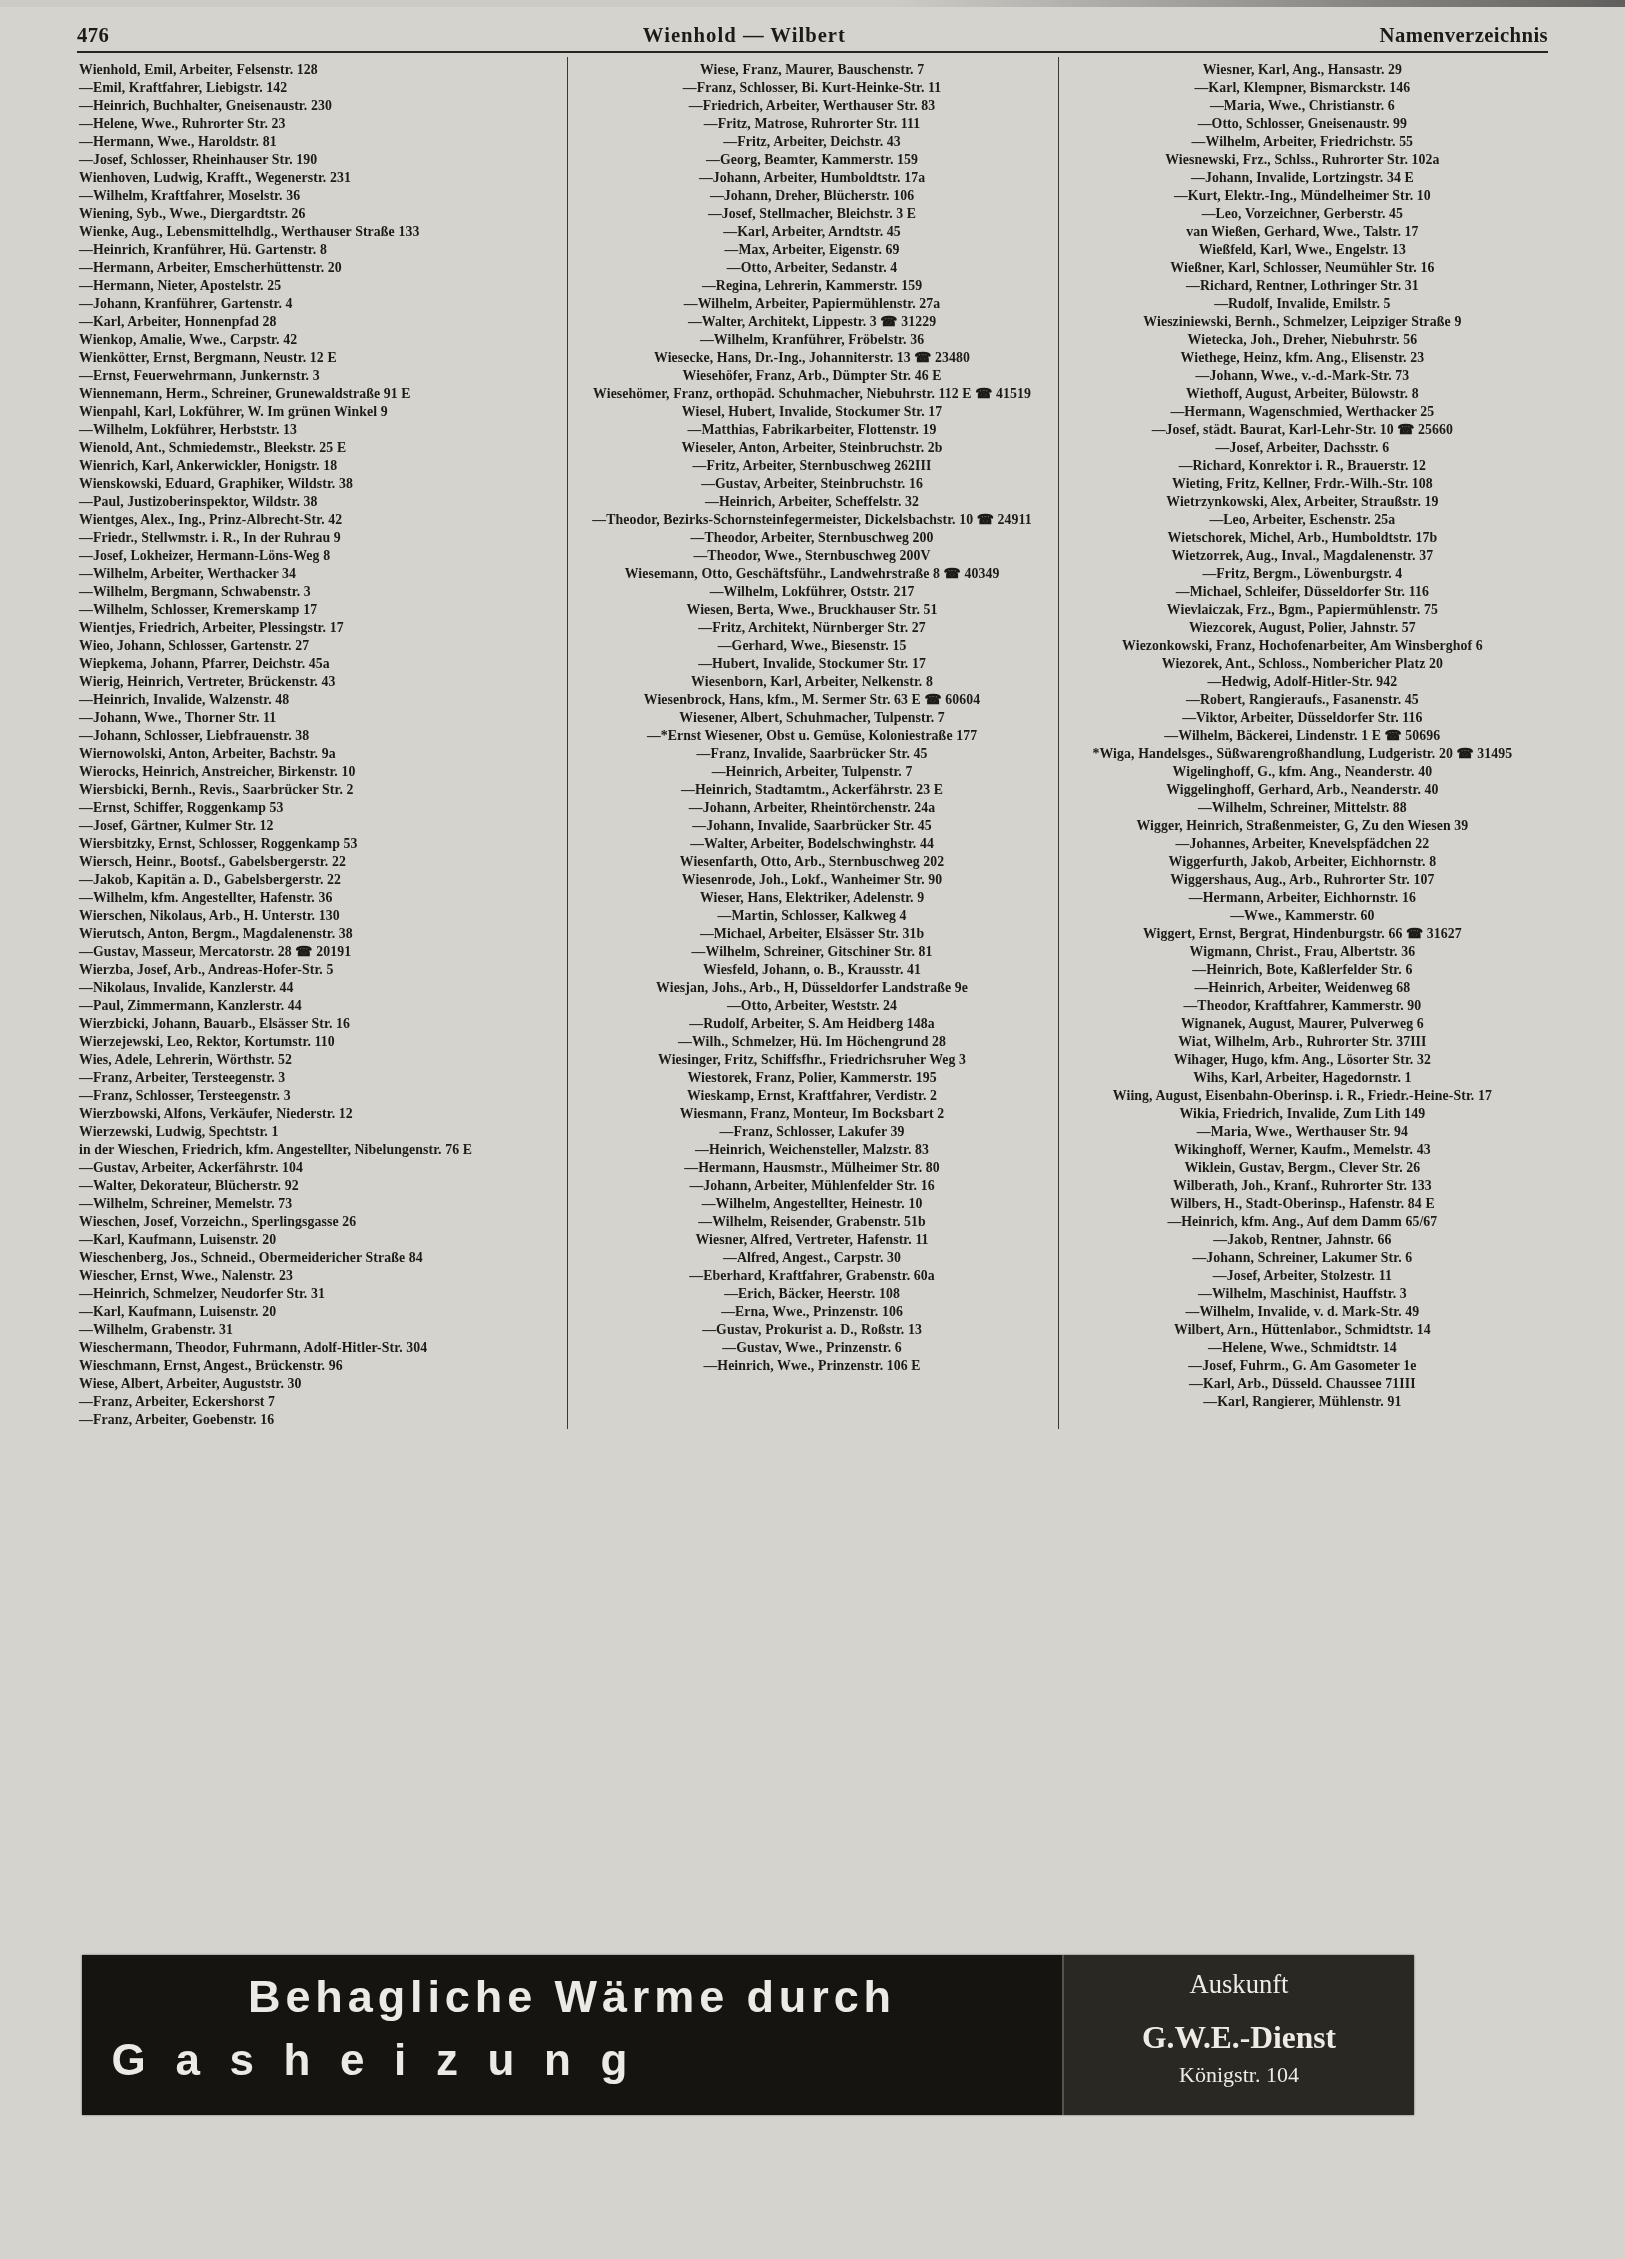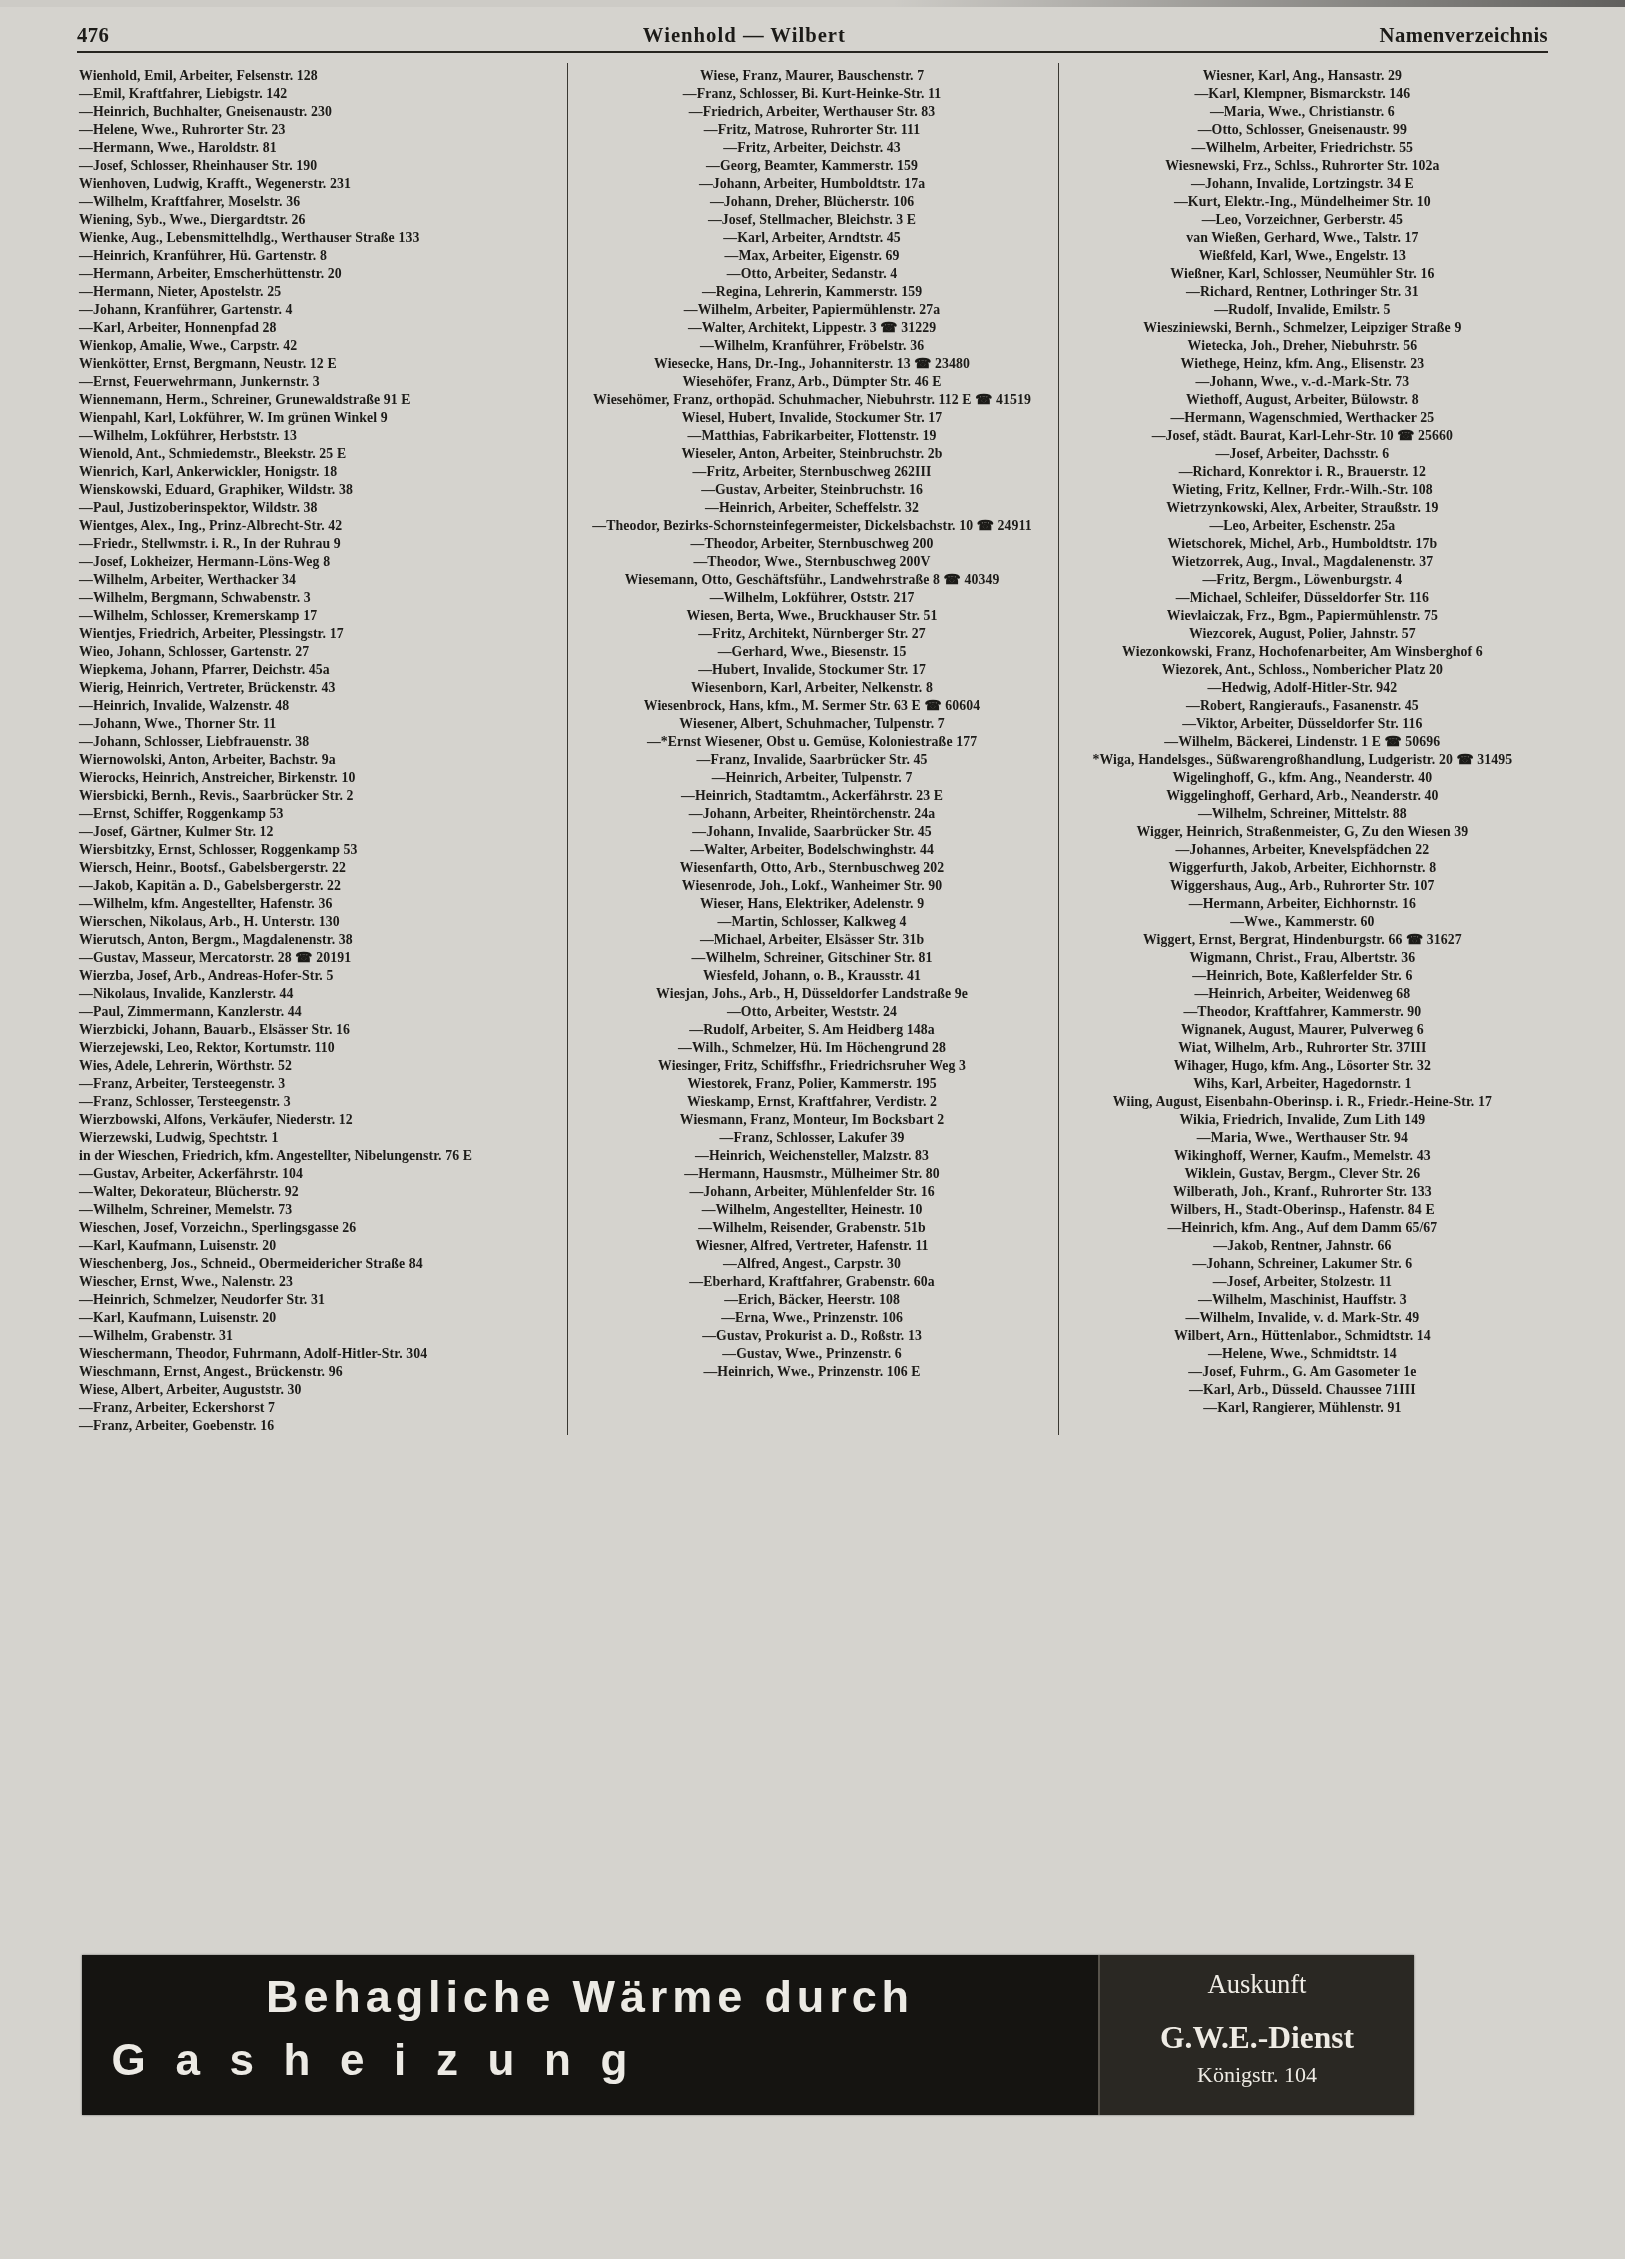--- a/index.html
+++ b/index.html
@@ -16,21 +16,21 @@
     background:linear-gradient(to right, rgba(0,0,0,0.04) 55%, rgba(0,0,0,0.55));
   }
   .page { padding:23.6px 77px 0 77px; }
   .header {
     display:flex; justify-content:space-between; align-items:baseline;
     font-weight:bold; font-size:20.7px;
     border-bottom:2.5px solid #26241f;
     padding-bottom:4.9px; letter-spacing:0.4px;
   }
   .header .title { letter-spacing:1px; }
-  .columns { display:flex; margin-top:10px; }
+  .columns { display:flex; margin-top:4px; }
   .col {
     width:33.333%;
     padding:3.9px 7.9px 0 2px;
     font-size:13.8px;
     line-height:18px;
     font-weight:bold;
     letter-spacing:0.1px;
   }
   .col + .col { border-left:1.5px solid #3a3832; padding-left:6px;text-align:center; }
   .entry { padding-left:19.7px; text-indent:-19.7px; }
@@ -44,21 +44,21 @@
   .ad-main { flex:1; color:#eceae4; padding-top:15.8px; font-family:"Liberation Sans", sans-serif; }
   .ad-line1 {
     font-size:45px; font-weight:bold; text-align:center;
     letter-spacing:4.9px;
   }
   .ad-line2 {
     font-size:44px; font-weight:bold; text-align:left;
     letter-spacing:29.6px; margin-top:11.8px; text-indent:29.6px;
   }
   .ad-info {
-    width:316px; background:#2a2823; color:#eeebe4;
+    width:352px; background:#2a2823; color:#eeebe4;
     text-align:center; padding-top:13.8px;
     border-left:2px solid #57534b;
   }
   .ad-info1 { font-size:26.6px; }
   .ad-info2 { font-size:31.5px; font-weight:bold; margin-top:20px; }
   .ad-info3 { font-size:22px; margin-top:5.9px; }
 </style>
 </head>
 <body>
 

